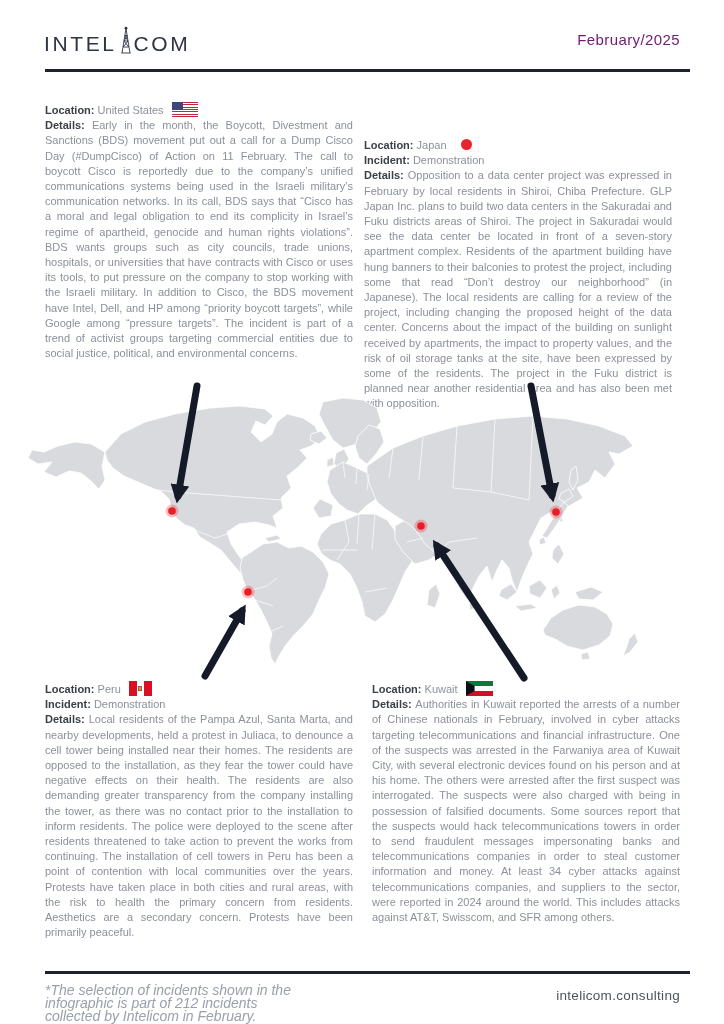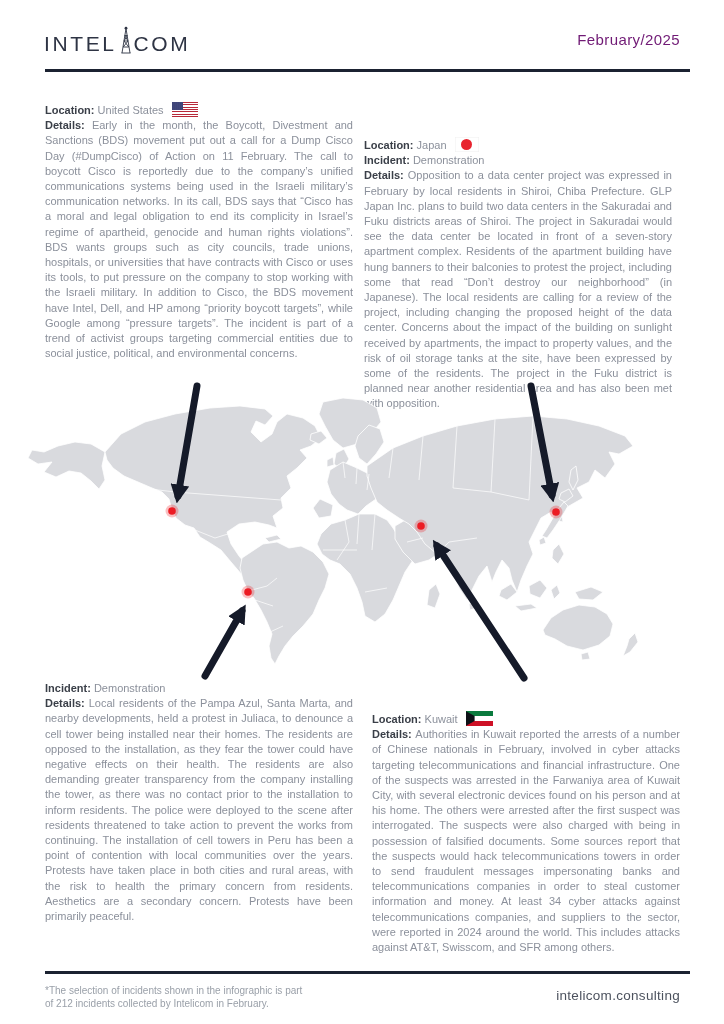--- a/index.html
+++ b/index.html
@@ -30,21 +30,21 @@
   .flag-jp::before{content:"";position:absolute;left:50%;top:50%;width:11px;height:11px;margin:-5.5px 0 0 -5.5px;border-radius:50%;background:#e8232e;}
   .flag-pe{width:23px;background:linear-gradient(90deg,#d91023 0 33.3%,#ffffff 33.3% 66.6%,#d91023 66.6%);}
   .flag-pe::before{content:"";position:absolute;left:9.5px;top:5px;width:4px;height:5px;background:#caa13a;box-shadow:inset 0 0 0 0.7px #9a4040;}
   .flag-kw{width:27px;background:linear-gradient(180deg,#0a7a3d 0 33.3%,#ffffff 33.3% 66.6%,#ce1126 66.6%);}
   .flag-kw::before{content:"";position:absolute;left:0;top:0;width:9px;height:15px;background:#0d1117;
     clip-path:polygon(0 0,100% 33%,100% 67%,0 100%);}
   
   .worldmap{position:absolute;left:25px;top:392px;}
   .overlay{position:absolute;left:0;top:0;pointer-events:none;}
   
-  .footnote{position:absolute;left:45px;top:984px;width:262px;font-size:10px;line-height:13px;color:#9aa0a9;}
+  .footnote{position:absolute;left:45px;top:984px;width:262px;font-size:14px;line-height:13px;color:#9aa0a9;font-style:italic;}
   .website{position:absolute;right:44px;top:988px;font-size:13.5px;color:#4c525e;letter-spacing:.3px;}
 </style>
 </head>
 <body>
 
 <div class="logo">
   <span>INTEL</span>
   <svg class="tower" width="14" height="28" viewBox="0 0 14 28">
     <path d="M3,27 L7,2.5 M11,27 L7,2.5 M4.2,21 L9.8,21 M5,15 L9,15 M5.7,9.5 L8.3,9.5 M4.2,21 L9,15 M9.8,21 L5,15 M5,15 L8.3,9.5 M9,15 L5.7,9.5 M2.4,27 L11.6,27" stroke="#2e3444" stroke-width="0.9" fill="none"></path>
     <circle cx="7" cy="2.2" r="1.4" fill="#2e3444"></circle>
@@ -70,28 +70,31 @@
   <div class="row">
     <span class="lbl">Incident</span><span class="sep">: </span><span class="val">Demonstration</span>
   </div>
   <p class="details">
     <span class="lbl">Details</span><span class="sep">: </span><span class="val">Opposition to a data center project was expressed in February by local residents in Shiroi, Chiba Prefecture. GLP Japan Inc. plans to build two data centers in the Sakuradai and Fuku districts areas of Shiroi. The project in Sakuradai would see the data center be located in front of a seven-story apartment complex. Residents of the apartment building have hung banners to their balconies to protest the project, including some that read “Don’t destroy our neighborhood” (in Japanese). The local residents are calling for a review of the project, including changing the proposed height of the data center. Concerns about the impact of the building on sunlight received by apartments, the impact to property values, and the risk of oil storage tanks at the site, have been expressed by some of the residents. The project in the Fuku district is planned near another residential area and has also been met with opposition.</span>
   </p>
 </section>
 
 <section class="incident" style="left:45px;top:681px;">
   <div class="row">
+    <span class="lbl">Location</span><span class="sep">: </span><span class="val">Peru</span><span class="flag flag-pe"></span>
+  </div>
+  <div class="row">
     <span class="lbl">Incident</span><span class="sep">: </span><span class="val">Demonstration</span>
   </div>
   <p class="details">
     <span class="lbl">Details</span><span class="sep">: </span><span class="val">Local residents of the Pampa Azul, Santa Marta, and nearby developments, held a protest in Juliaca, to denounce a cell tower being installed near their homes. The residents are opposed to the installation, as they fear the tower could have negative effects on their health. The residents are also demanding greater transparency from the company installing the tower, as there was no contact prior to the installation to inform residents. The police were deployed to the scene after residents threatened to take action to prevent the works from continuing. The installation of cell towers in Peru has been a point of contention with local communities over the years. Protests have taken place in both cities and rural areas, with the risk to health the primary concern from residents. Aesthetics are a secondary concern. Protests have been primarily peaceful.</span>
   </p>
 </section>
 
-<section class="incident" style="left:372px;top:711px;">
+<section class="incident" style="left:372px;top:681px;">
   <div class="row">
     <span class="lbl">Location</span><span class="sep">: </span><span class="val">Kuwait</span><span class="flag flag-kw"></span>
   </div>
   <p class="details">
     <span class="lbl">Details</span><span class="sep">: </span><span class="val">Authorities in Kuwait reported the arrests of a number of Chinese nationals in February, involved in cyber attacks targeting telecommunications and financial infrastructure. One of the suspects was arrested in the Farwaniya area of Kuwait City, with several electronic devices found on his person and at his home. The others were arrested after the first suspect was interrogated. The suspects were also charged with being in possession of falsified documents. Some sources report that the suspects would hack telecommunications towers in order to send fraudulent messages impersonating banks and telecommunications companies in order to steal customer information and money. At least 34 cyber attacks against telecommunications companies, and suppliers to the sector, were reported in 2024 around the world. This includes attacks against AT&amp;T, Swisscom, and SFR among others.</span>
   </p>
 </section>
 
 <svg class="worldmap" width="672" height="280" viewBox="0 0 672 280">
   <g id="land-group" fill="#d9dade" stroke="#ffffff" stroke-width="0.8" stroke-linejoin="round">

